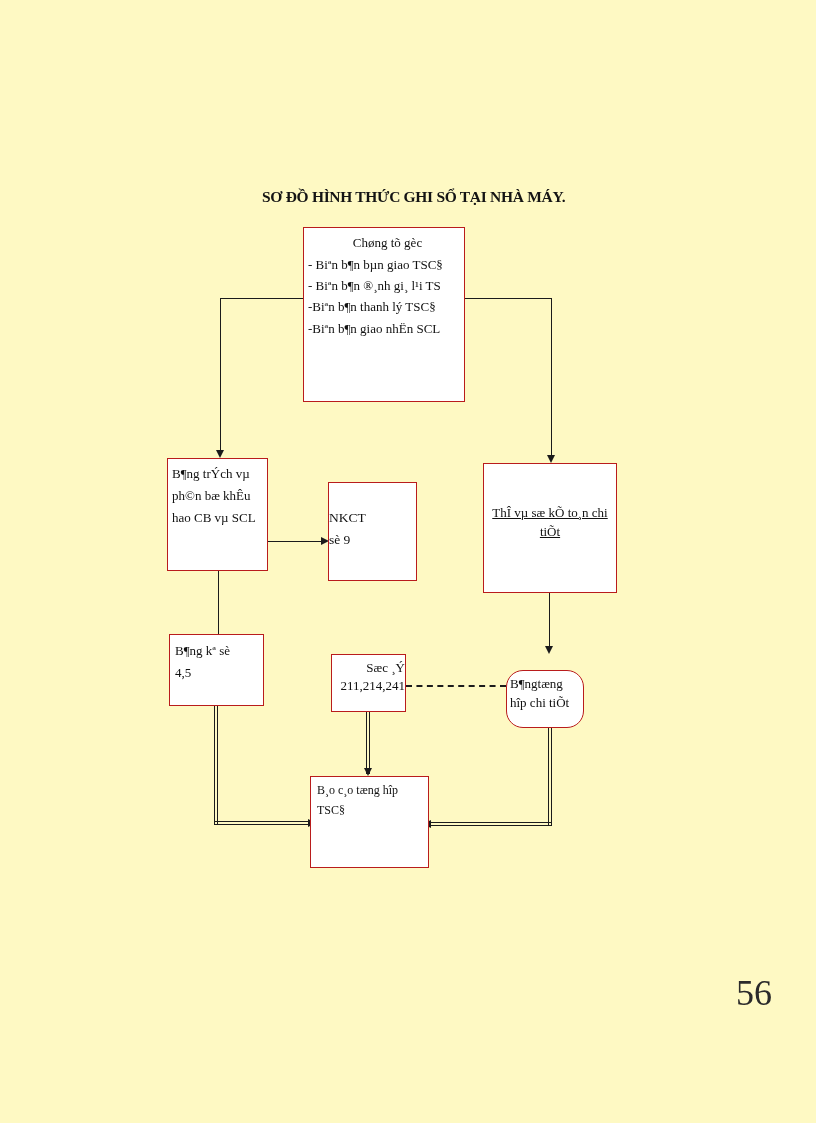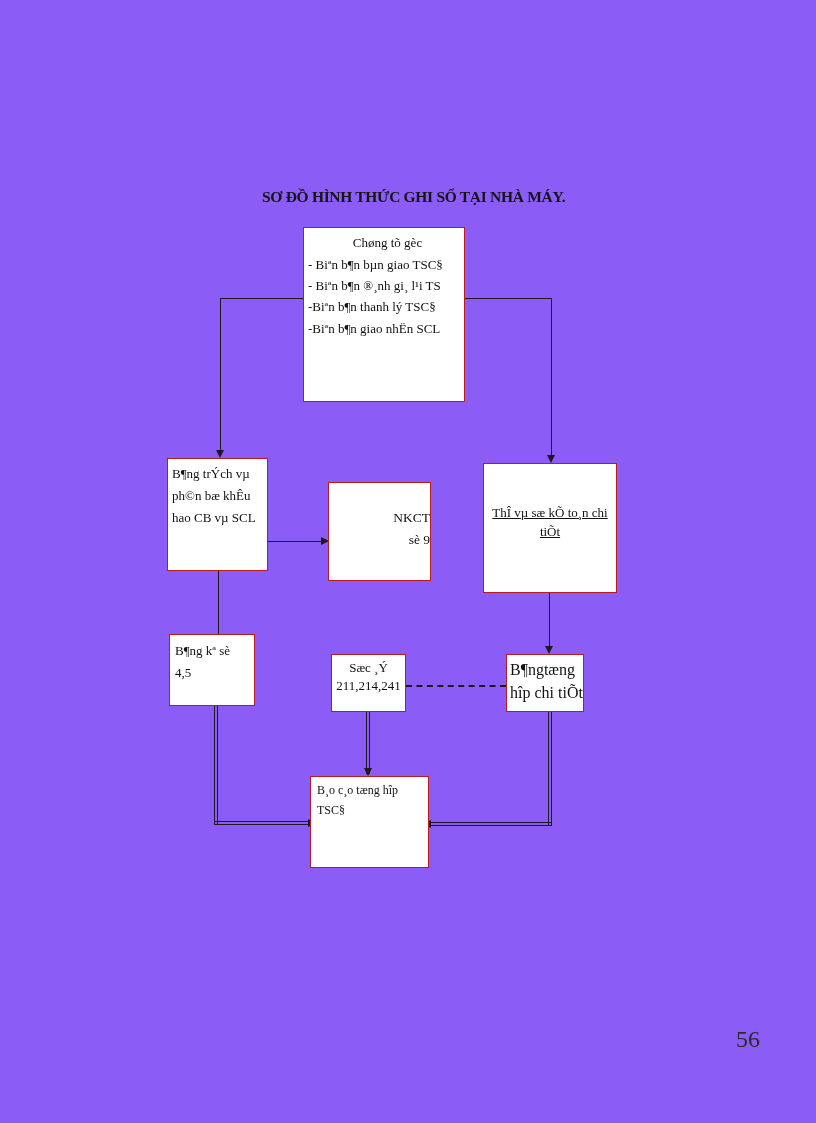--- a/index.html
+++ b/index.html
@@ -8,21 +8,21 @@
     background: #ffffff;
   }
   body {
     font-family: "Liberation Serif", serif;
     color: #000000;
   }
   #page {
     position: relative;
     width: 816px;
     height: 1123px;
-    background: #8b5cf6;
+    background: #fef9c3;
     overflow: hidden;
   }
 
   
   #diagram-title {
     position: absolute;
     left: 262px;
     top: 188px;
     width: 320px;
     font-family: "Liberation Serif", serif;
@@ -74,71 +74,72 @@
     height: 113px;
     font-size: 13px;
     padding: 6px 2px 0 4px;
   }
   #box-depreciation .line { margin-bottom: 5px; }
 
   
   #box-nkct {
     left: 328px;
     top: 482px;
-    width: 103px;
+    width: 89px;
     height: 99px;
     font-size: 13.5px;
     padding-top: 26px;
-    text-align: right;
+    text-align: left;
   }
   #box-nkct .line { margin-bottom: 4px; }
 
   
   #box-detailcards {
     left: 483px;
     top: 463px;
     width: 134px;
     height: 130px;
     font-size: 13px;
     padding: 40px 3px 0 3px;
     text-align: center;
   }
   #box-detailcards .line { margin-bottom: 2px; text-decoration: underline; }
 
   
   #box-summarysheet {
     left: 169px;
     top: 634px;
-    width: 86px;
+    width: 95px;
     height: 72px;
     font-size: 13px;
     padding: 7px 2px 0 5px;
   }
   #box-summarysheet .line { margin-bottom: 5px; }
 
   
   #box-generalledger {
     left: 331px;
     top: 654px;
     width: 75px;
     height: 58px;
     font-size: 13px;
     padding-top: 4px;
-    text-align: center;
+    text-align: right;
   }
   #box-generalledger .line { margin-bottom: 1px; }
 
   
   #box-detailaggregate {
     left: 506px;
-    top: 654px;
+    top: 670px;
     width: 78px;
     height: 58px;
-    font-size: 16px;
+    font-size: 13px;
     padding: 4px 1px 0 3px;
+    border-radius: 17px;
   }
   #box-detailaggregate .line { margin-bottom: 2px; }
 
   
   #box-report {
     left: 310px;
     top: 776px;
     width: 119px;
     height: 92px;
     font-size: 12px;
@@ -260,23 +261,23 @@
     height: 0;
     border-top: 6px solid transparent;
     border-bottom: 6px solid transparent;
     border-left: 11px solid #1b1b1b;
   }
 
   
   #page-number {
     position: absolute;
     left: 736px;
-    top: 1026px;
-    font-family: "Liberation Serif", serif;
-    font-size: 24px;
+    top: 972px;
+    font-family: "Liberation Serif", serif;
+    font-size: 36px;
     color: #2a2a2a;
   }
 </style>
 </head>
 <body>
 
 <div id="page">
 
   <div id="diagram-title">SƠ ĐỒ HÌNH THỨC GHI SỔ TẠI NHÀ MÁY.</div>
 

